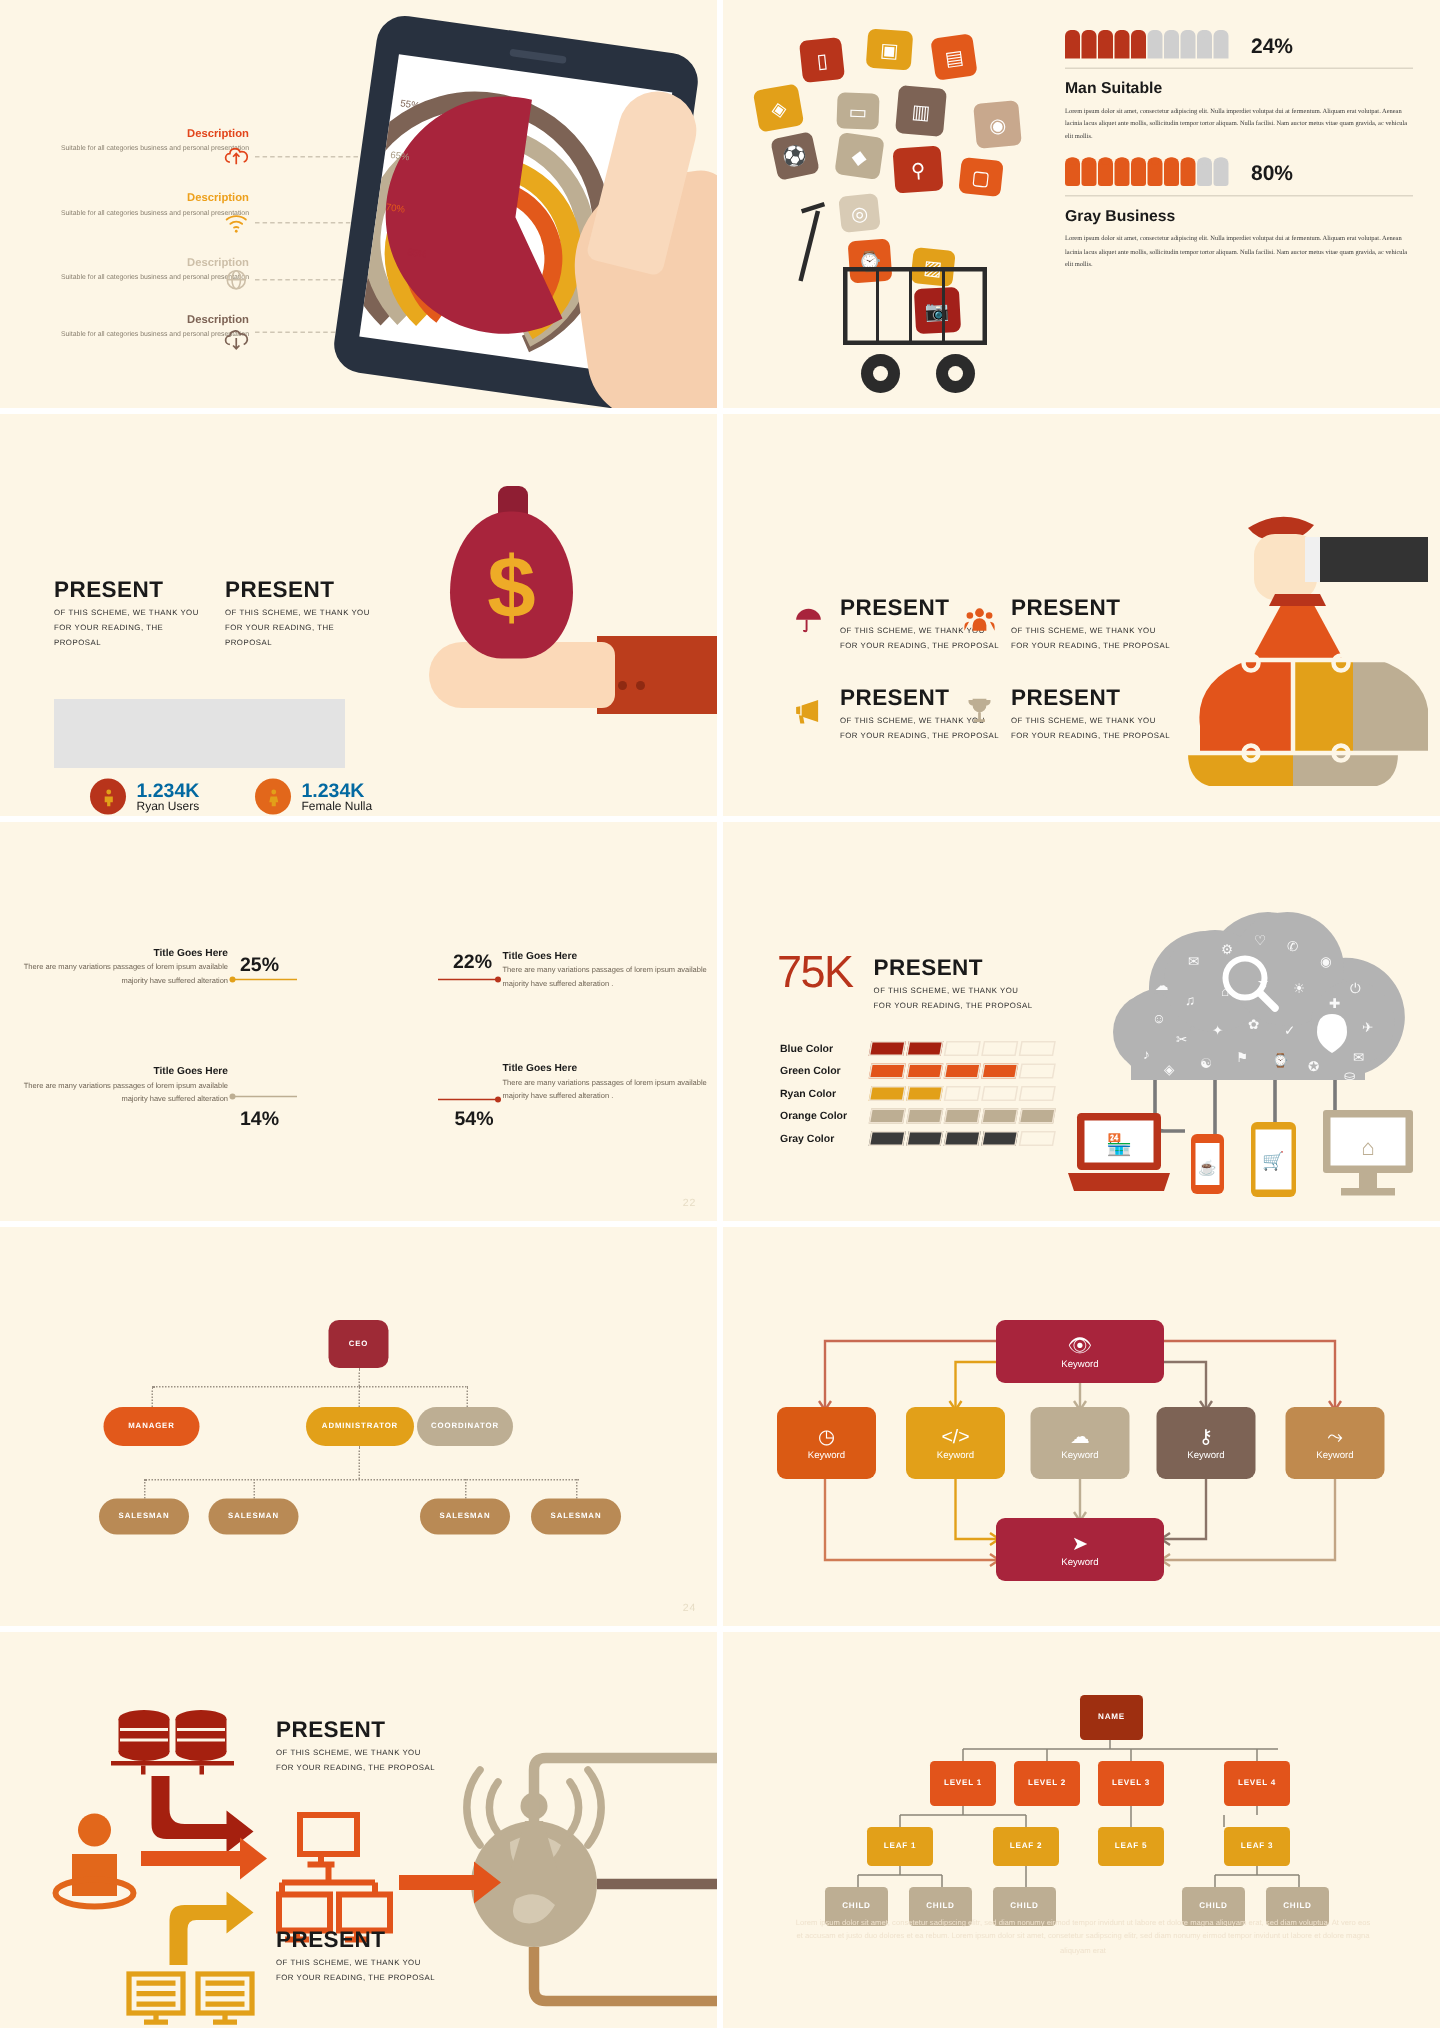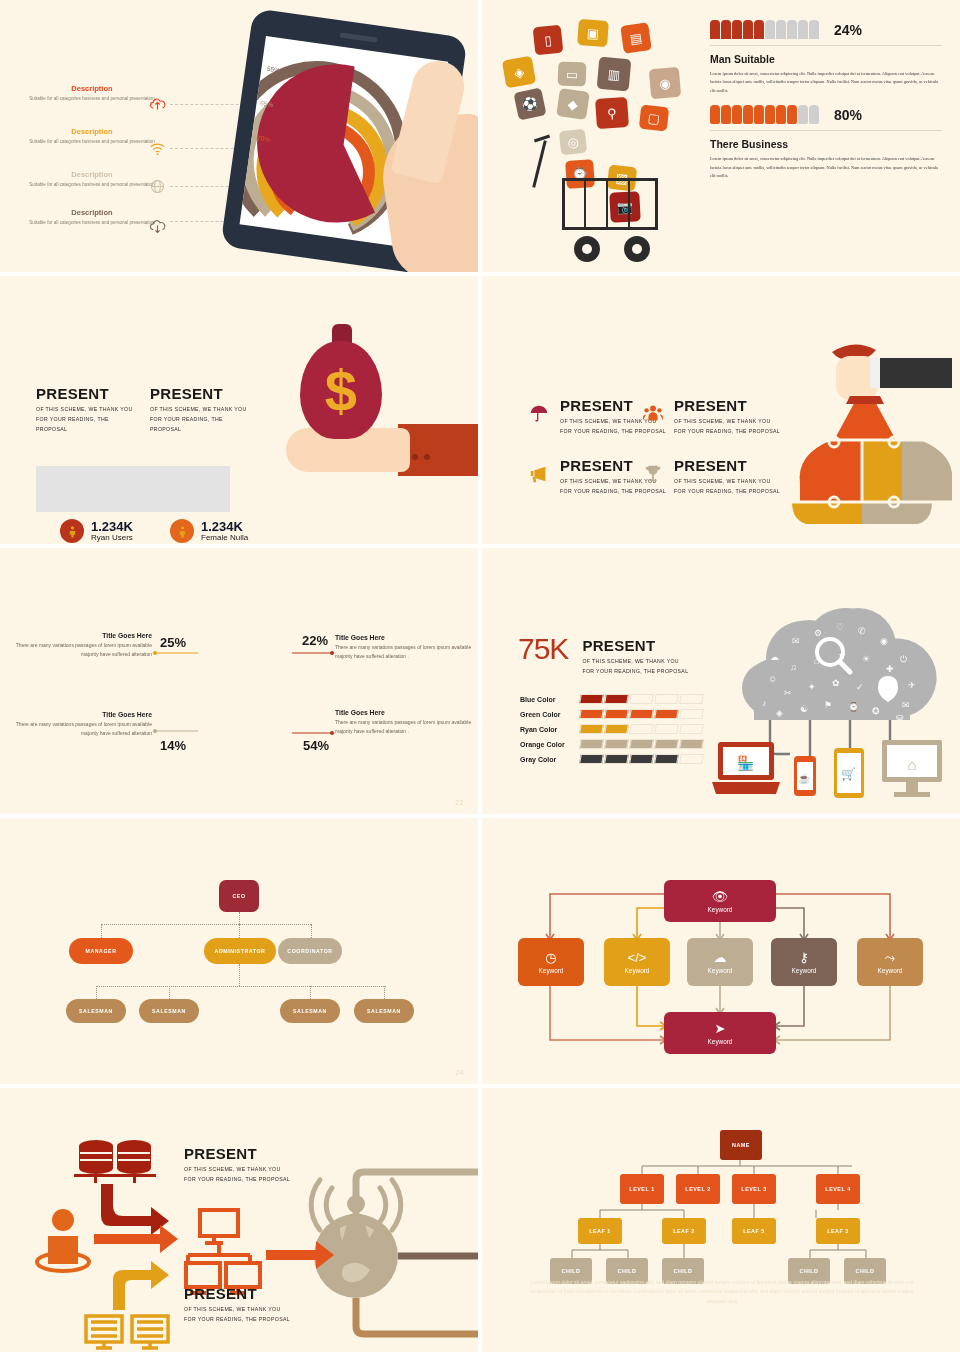--- a/index.html
+++ b/index.html
@@ -22,21 +22,21 @@
   .pagenum {
     position:absolute; right:14px; bottom:8px;
     font-size:7px; color:#e6dcc4; letter-spacing:.5px;
   }
 
   
   .present-h { font-weight:bold; font-size:15px; color:#1a1a1a; letter-spacing:.3px; line-height:1; }
   .present-sub { font-size:5.2px; color:#2c2c2c; letter-spacing:.35px; line-height:1.9; margin-top:4px; }
 
   
-  .s1-desc-block { position:absolute; text-align:center; width:148px; left:18px; }
+  .s1-desc-block { position:absolute; text-align:right; width:148px; left:18px; }
   .s1-desc-title { font-size:7.5px; font-weight:bold; line-height:1.2; }
   .s1-desc-body { font-size:4.6px; color:#8a8070; line-height:1.85; margin-top:2px; }
   .s1-icon { position:absolute; width:17px; height:17px; }
   .s1-phone {
     position:absolute; left:236px; top:22px; width:216px; height:240px;
     background:#28313f; border-radius:19px;
     transform:rotate(8deg);
   }
   .s1-phone-screen {
     position:absolute; left:16px; top:26px; width:184px; height:190px; background:#fff;
@@ -65,21 +65,21 @@
   .person { width:10px; height:19px; margin-right:1px; position:relative; }
   .person .head { position:absolute; left:50%; transform:translateX(-50%); top:0; width:5px; height:5px; border-radius:50%; background:inherit; }
   .pct { font-size:14px; font-weight:bold; color:#1a1a1a; margin-left:14px; }
   .s2-hr { border:0; border-top:1px solid #ddd6c6; margin:6px 0 7px 0; }
   .s2-h { font-size:10.5px; font-weight:bold; color:#1a1a1a; margin-bottom:5px; }
   .s2-body { font-size:4.3px; color:#3a3a3a; line-height:1.95; font-family:"Liberation Serif", serif; }
 
   
   .s3-gray { position:absolute; left:36px; top:190px; width:194px; height:46px; background:#e3e3e3; }
   .circ-badge { width:24px; height:24px; border-radius:50%; display:inline-flex; align-items:center; justify-content:center; }
-  .s3-num { font-size:13px; font-weight:bold; color:#0f172a; line-height:1.05; }
+  .s3-num { font-size:13px; font-weight:bold; color:#0369a1; line-height:1.05; }
   .s3-lbl { font-size:8px; color:#1a1a1a; }
   .s3-bag { position:absolute; left:300px; top:65px; width:82px; height:98px; background:#a8243c; border-radius:48% 48% 42% 42%/55% 55% 45% 45%; }
   .s3-bagneck { position:absolute; left:332px; top:48px; width:20px; height:24px; background:#8f1e33; border-radius:6px 6px 0 0; }
   .s3-palm { position:absolute; left:286px; top:152px; width:124px; height:44px; background:#fbd9b8; border-radius:40px 16px 16px 40px; }
   .s3-cuff { position:absolute; left:398px; top:148px; width:82px; height:52px; background:#bb3d1c; }
 
   
   .s4-item { position:absolute; width:180px; }
   .s4-ico { position:absolute; width:22px; height:22px; }
 
@@ -286,21 +286,21 @@
           </div>
         <div class="person" style="background:#cfcfcf;border-radius:4px 4px 2px 2px;">
             <span class="head"></span>
           </div>
         <div class="person" style="background:#cfcfcf;border-radius:4px 4px 2px 2px;">
             <span class="head"></span>
           </div>
         <span class="pct">80%</span>
       </div>
       <hr class="s2-hr">
-      <div class="s2-h">There Business</div>
+      <div class="s2-h">Gray Business</div>
       <div class="s2-body">Lorem ipsum dolor sit amet, consectetur adipiscing elit. Nulla imperdiet volutpat dui at fermentum. Aliquam erat volutpat. Aenean lacinia lacus aliquet ante mollis, sollicitudin tempor tortor aliquam. Nulla facilisi. Nam auctor metus vitae quam gravida, ac vehicula elit mollis.</div>
     </div>
   </div>
 
   <div class="slide">
     <div style="position:absolute;left:36px;top:110px;width:100px;">
       <div class="present-h">PRESENT</div>
       <div class="present-sub">OF THIS SCHEME, WE THANK YOU</div>
       <div class="present-sub" style="margin-top:0;">FOR YOUR READING, THE PROPOSAL</div>
     </div>

